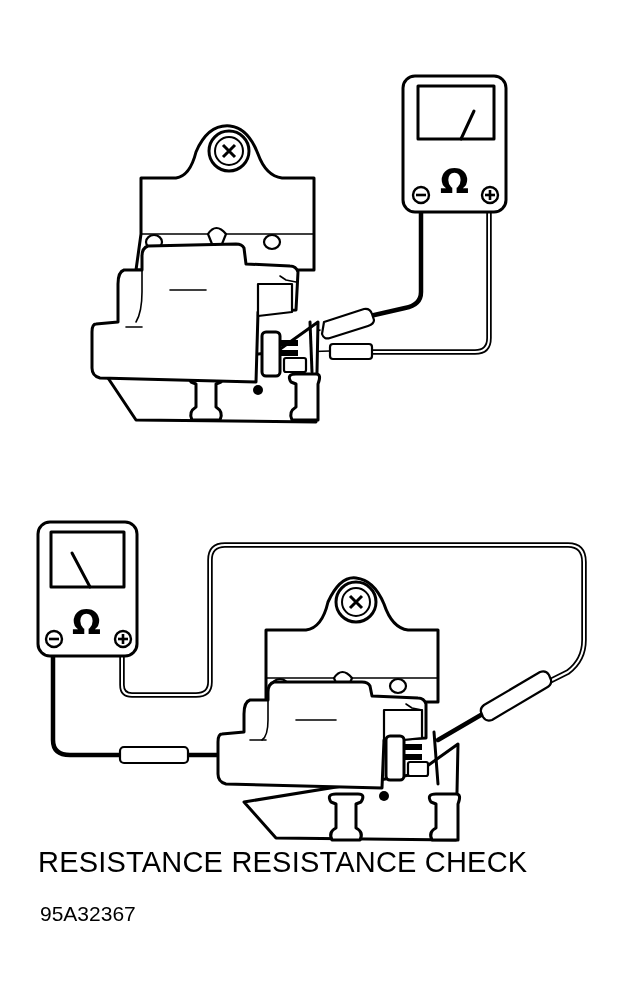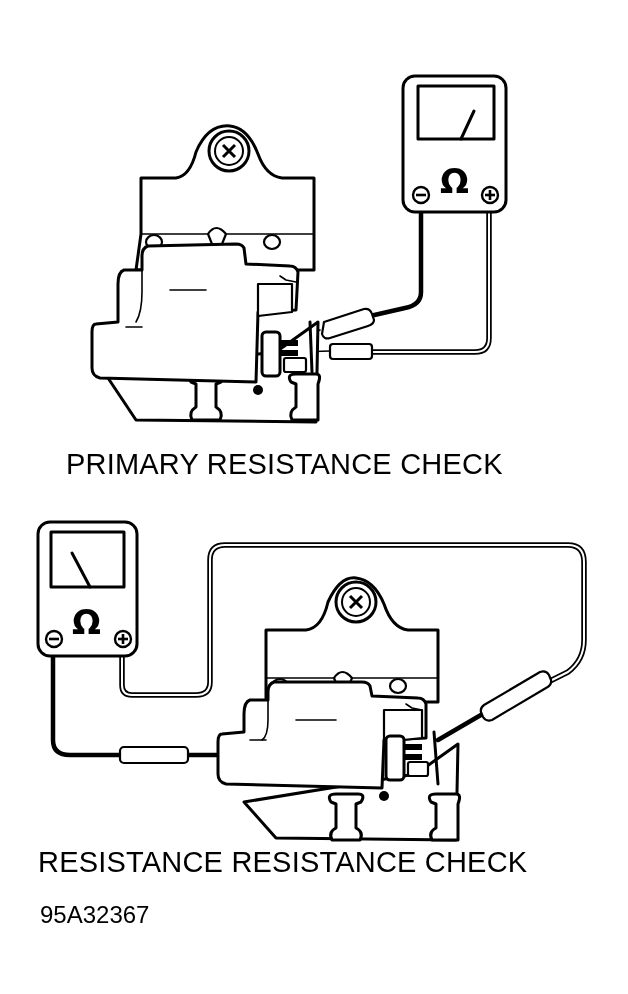--- a/index.html
+++ b/index.html
@@ -4,21 +4,21 @@
 <style>
   html, body { margin: 0; padding: 0; background: #ffffff; }
   body { width: 628px; height: 994px; position: relative; overflow: hidden; font-family: "Liberation Sans", sans-serif; color: #000; }
   .panel { position: absolute; left: 0; width: 628px; }
   #panel-primary { top: 0; height: 500px; }
   #panel-secondary { top: 500px; height: 494px; }
   svg { position: absolute; left: 0; top: 0; }
   .caption { position: absolute; font-size: 29px; letter-spacing: 0.2px; white-space: nowrap; line-height: 1; }
   #caption-primary { left: 66px; top: 450px; }
   #caption-secondary { left: 38px; top: 848px; }
-  #figure-id { position: absolute; left: 40px; top: 903px; font-size: 24px; line-height: 1; }
+  #figure-id { position: absolute; left: 40px; top: 903px; font-size: 21px; line-height: 1; }
   .ln { fill: none; stroke: #000; stroke-width: 3; stroke-linejoin: round; stroke-linecap: round; }
   .thin { fill: none; stroke: #000; stroke-width: 1.6; stroke-linejoin: round; stroke-linecap: round; }
   .fillw { fill: #fff; stroke: #000; stroke-width: 3; stroke-linejoin: round; }
   .fillw2 { fill: #fff; stroke: #000; stroke-width: 2.2; stroke-linejoin: round; }
   .wire-bold { fill: none; stroke: #000; stroke-width: 4.5; stroke-linecap: round; stroke-linejoin: round; }
   .wire-dbl-o { fill: none; stroke: #000; stroke-width: 5.5; stroke-linecap: round; stroke-linejoin: round; }
   .wire-dbl-i { fill: none; stroke: #fff; stroke-width: 2; stroke-linecap: round; stroke-linejoin: round; }
   .omega { font-family: "DejaVu Sans", sans-serif; font-weight: bold; font-size: 34px; }
 </style>
 </head>
@@ -84,21 +84,20 @@
       <path class="fillw2" d="M162,112 L196,112 L196,140 L162,144 Z"></path>
       <path class="thin" d="M184,104 L190,108 L200,110" stroke-width="2"></path>
 
       <rect class="fillw" x="166" y="160" width="18" height="44" rx="4"></rect>
       <rect x="184" y="168" width="18" height="6" fill="#000"></rect>
       <rect x="184" y="178" width="18" height="6" fill="#000"></rect>
       <rect class="fillw2" x="188" y="186" width="22" height="14" rx="2"></rect>
       <line class="ln" x1="214" y1="150" x2="216" y2="200" stroke-width="2"></line>
     </g>
   </svg>
-  <div class="caption" id="caption-primary">PRIMARY RESISTANCE CHECK</div>
 </div>
 
 <div class="panel" id="panel-secondary">
   <svg width="628" height="494" viewBox="0 500 628 494">
 
     <g>
       <path class="wire-bold" d="M53,656 L53,740 Q53,755 70,755 L120,755"></path>
       <path class="wire-bold" d="M188,755 L232,755" stroke-width="3"></path>
     </g>
     <g>

